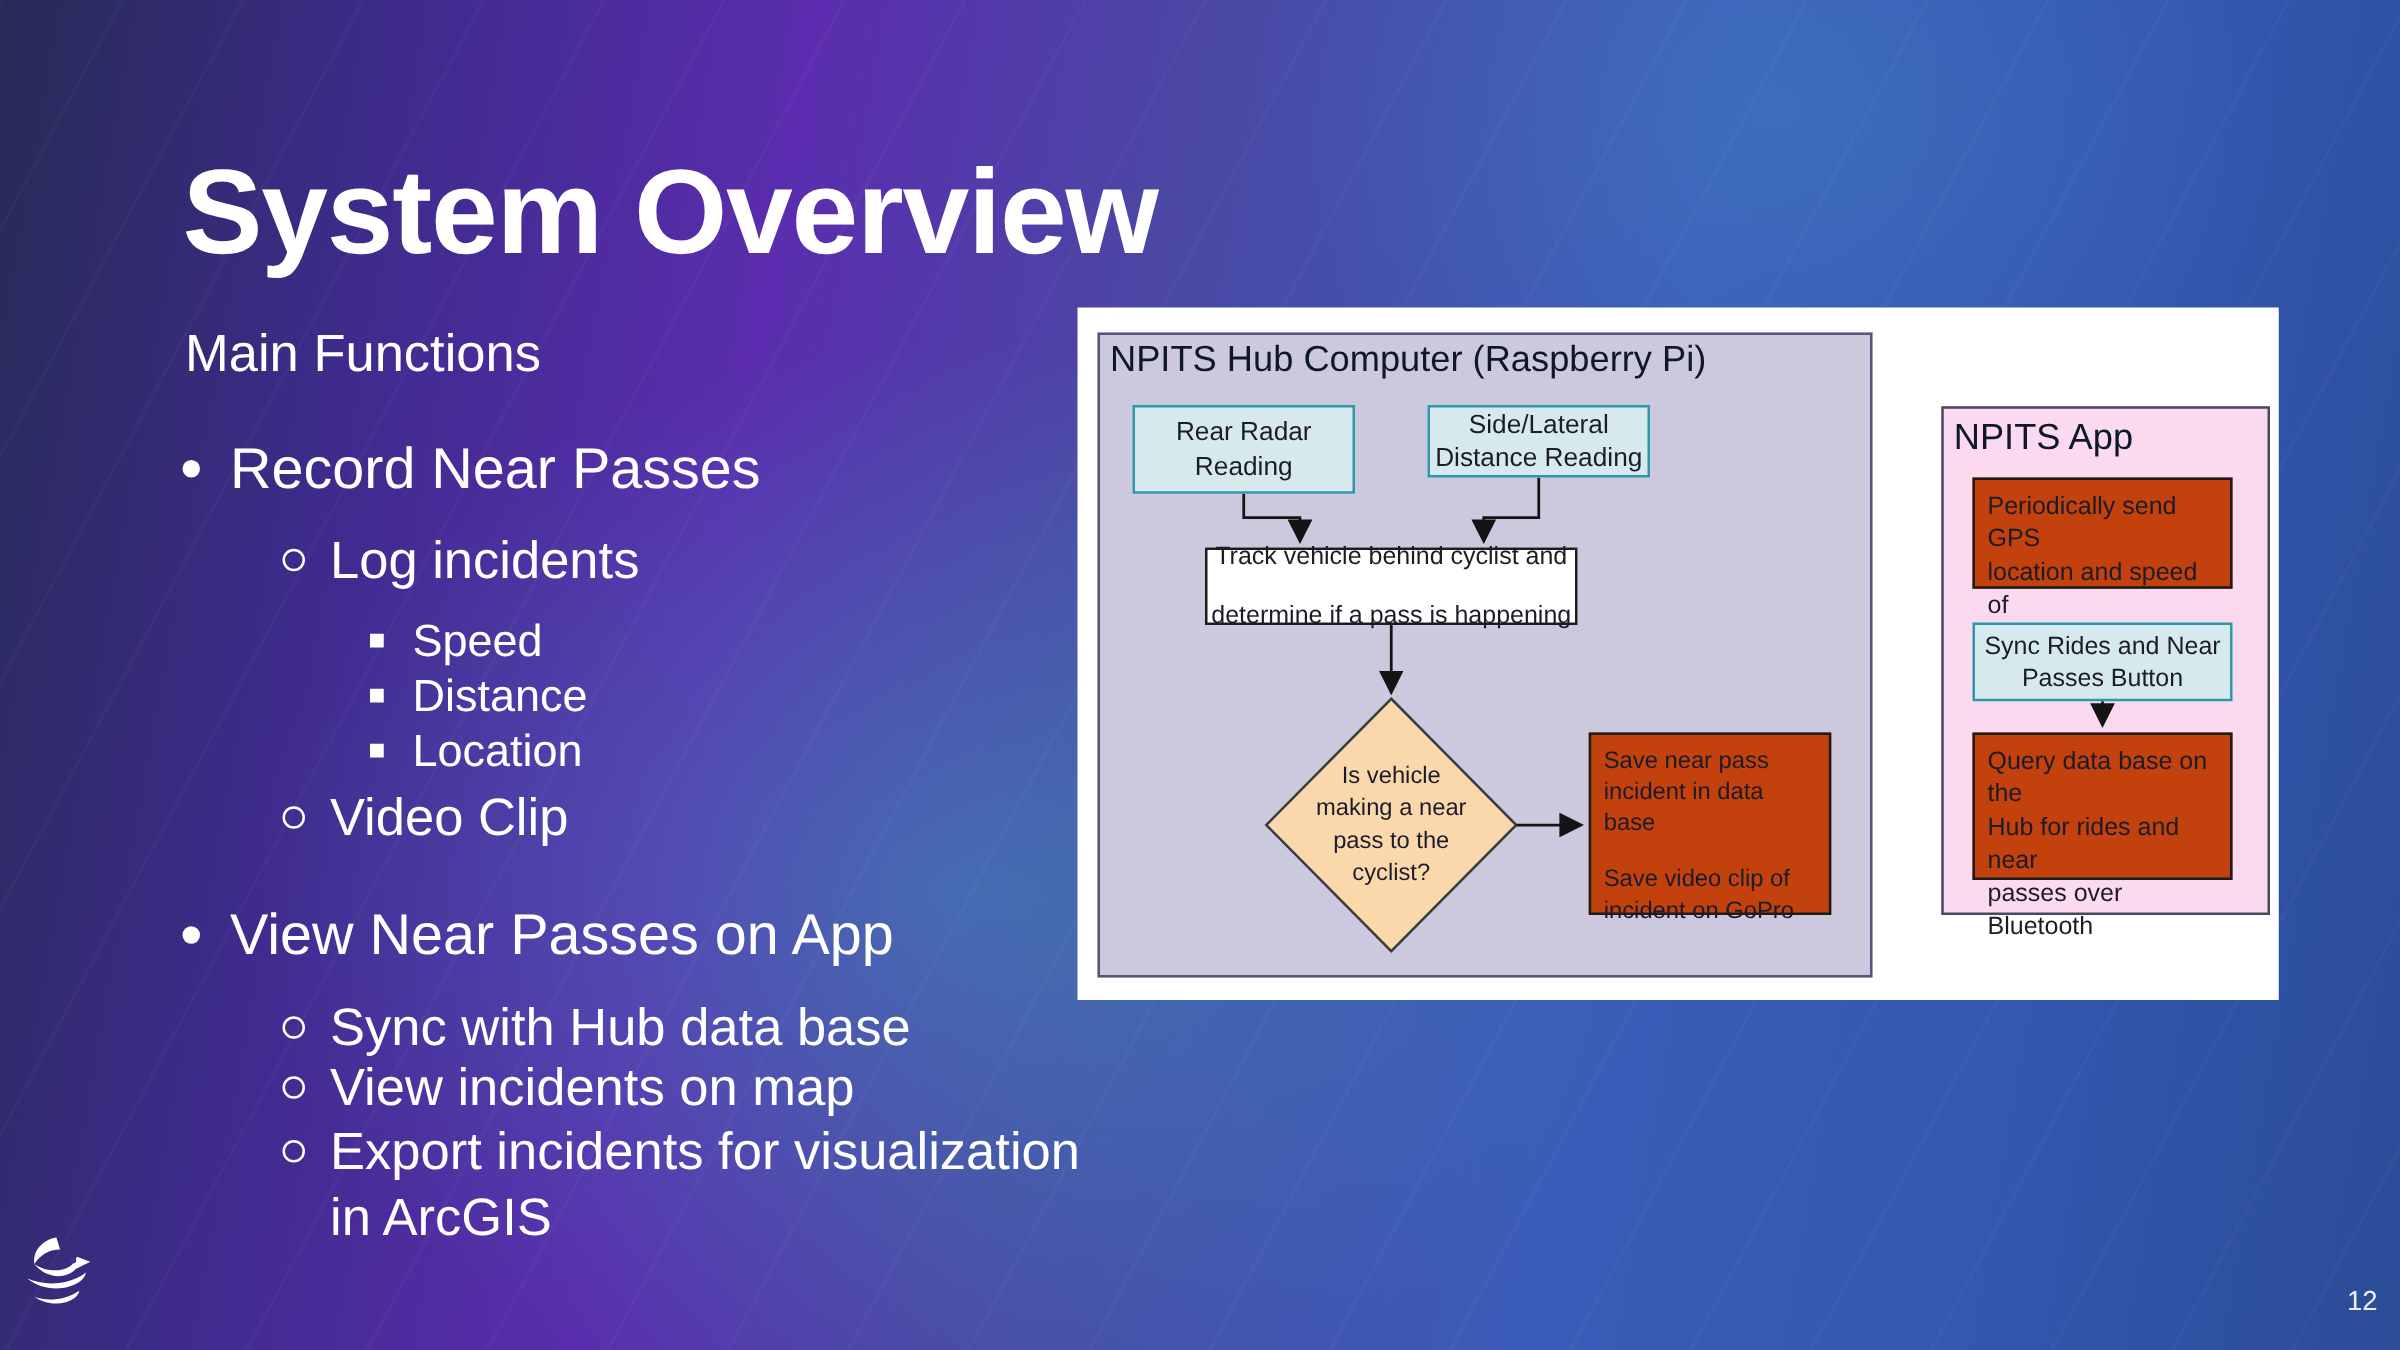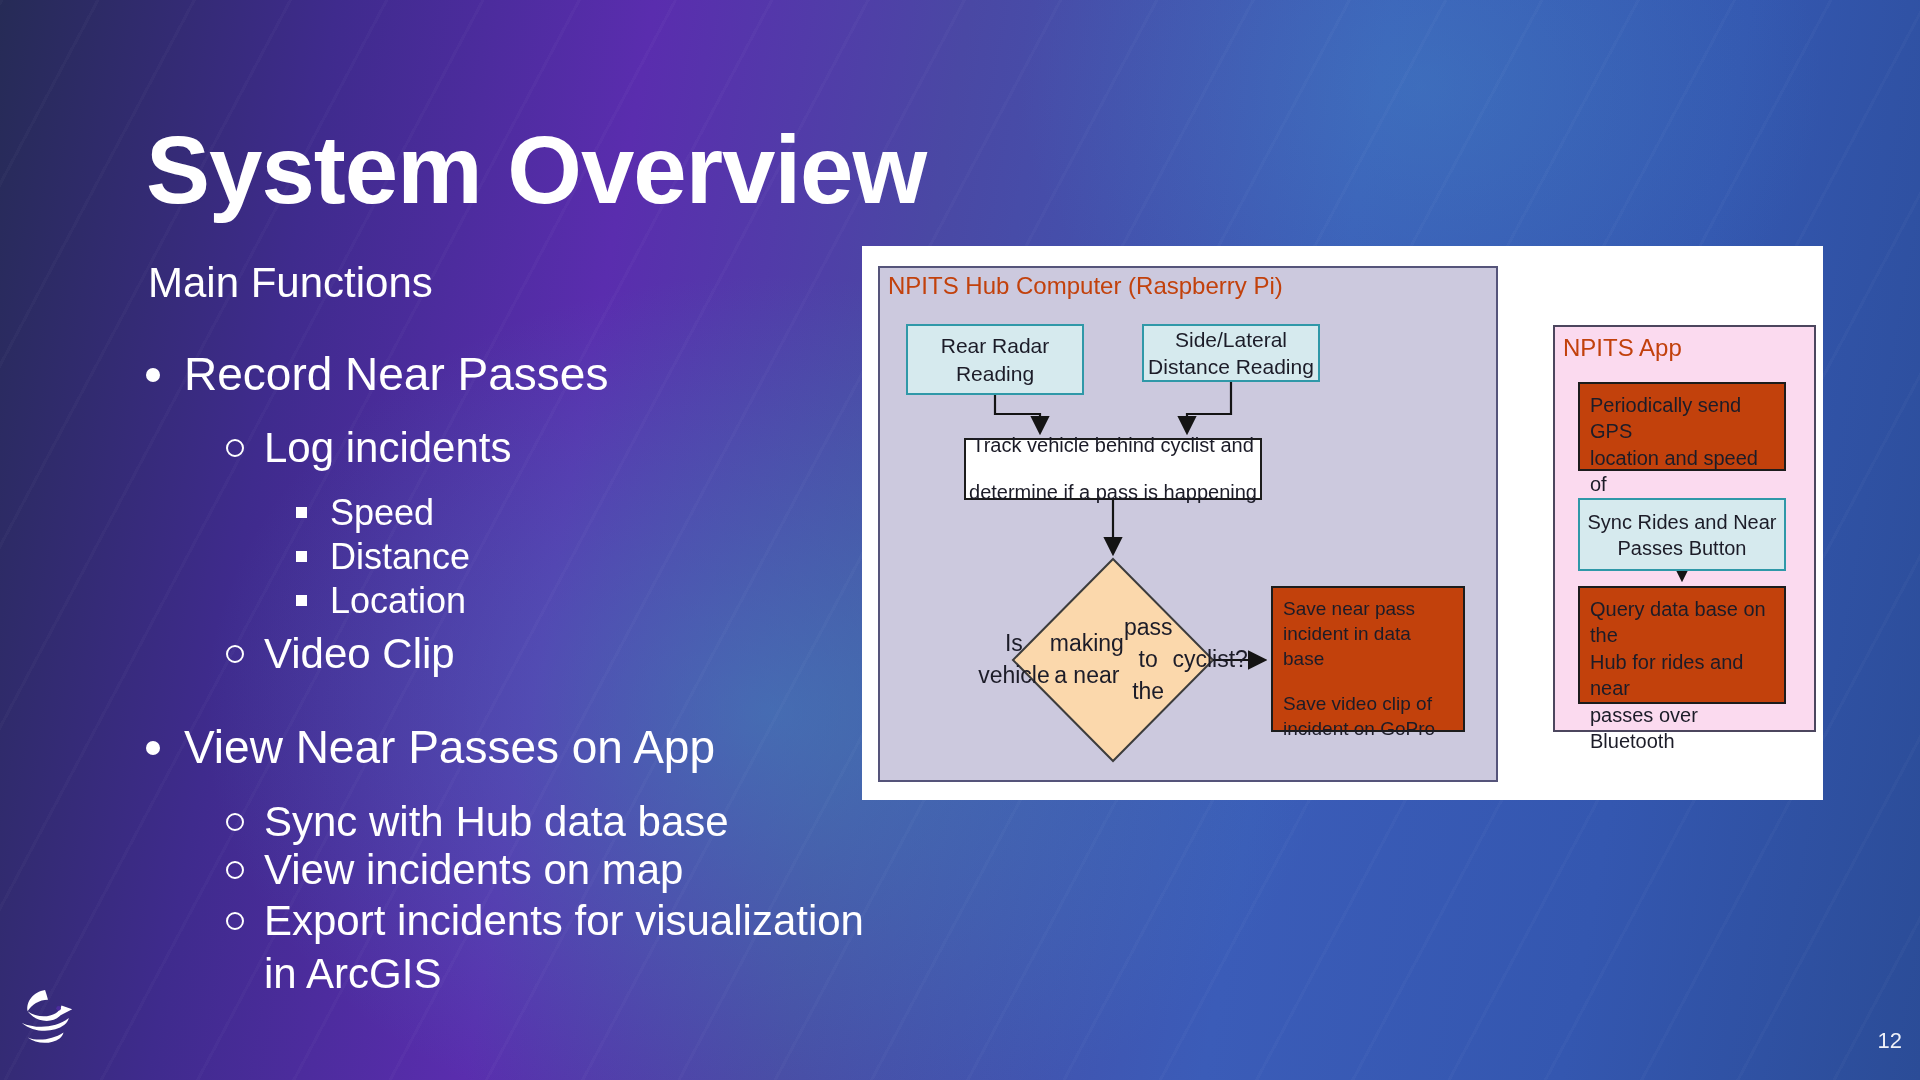--- a/index.html
+++ b/index.html
@@ -23,27 +23,27 @@
   .l3{left:296px;font-size:36px;line-height:1.26;}
   .m-disc{flex:none;width:14px;height:14px;border-radius:50%;background:#fff;margin:22px 24px 0 0;}
   .m-circle{flex:none;width:14px;height:14px;border-radius:50%;border:2.5px solid #fff;margin:17px 20px 0 0;}
   .m-square{flex:none;width:11px;height:11px;background:#fff;margin:17px 23px 0 0;}
   .wrapref .txt{white-space:normal;width:600px;}
 
   
   .panel{position:absolute;left:862px;top:246px;width:961px;height:554px;background:#ffffff;color:#1c1c28;}
   .hub-panel{position:absolute;left:16px;top:20px;width:620px;height:516px;background:#ccc9de;border:2px solid #55547a;box-sizing:border-box;}
   .app-panel{position:absolute;left:691px;top:79px;width:263px;height:407px;background:#fbdaef;border:2px solid #4c465e;box-sizing:border-box;}
-  .panel-title{position:absolute;font-size:24px;color:#c2410c;}
+  .panel-title{position:absolute;font-size:29px;color:#0f172a;}
   .fbox{position:absolute;box-sizing:border-box;display:flex;flex-direction:column;align-items:center;justify-content:center;text-align:center;}
   .sensor{background:#d6eaee;border:2px solid #2f98a8;font-size:21px;line-height:1.3;}
   .plain{background:#ffffff;border:2px solid #1c1c1c;gap:20px;}
   .track{font-size:20px;line-height:1.35;}
   .textbox{position:absolute;box-sizing:border-box;background:#c2410c;border:2px solid #1c1c1c;font-size:20px;line-height:1.32;padding:8px 10px;text-align:left;}
-  .diamond-text{position:absolute;display:flex;flex-direction:row;align-items:center;justify-content:center;text-align:center;font-size:23px;line-height:1.38;}
+  .diamond-text{position:absolute;display:flex;flex-direction:column;align-items:center;justify-content:center;text-align:center;font-size:19px;line-height:1.38;}
   .flow-svg{position:absolute;left:0;top:0;pointer-events:none;}
   .gap{height:20px;}
 
   .page-num{position:absolute;right:18px;top:1028px;font-size:22px;color:#eef0f8;}
   .logo{position:absolute;left:16px;top:986px;}
 </style>
 </head>
 <body>
 
 <div class="slide">
@@ -145,21 +145,21 @@
       <div>Save video clip of</div>
       <div>incident on GoPro</div>
     </div>
 
     <div class="textbox" style="left:716px;top:136px;width:208px;height:89px;">
       <div>Periodically send GPS</div>
       <div>location and speed of</div>
       <div>cyclist to the Hub.</div>
     </div>
 
-    <div class="fbox sensor" style="left:716px;top:252px;width:208px;height:73px;font-size:20px;">
+    <div class="fbox sensor" style="left:716px;top:252px;width:208px;height:63px;font-size:20px;">
       <div>Sync Rides and Near</div>
       <div>Passes Button</div>
     </div>
 
     <div class="textbox" style="left:716px;top:340px;width:208px;height:118px;">
       <div>Query data base on the</div>
       <div>Hub for rides and near</div>
       <div>passes over Bluetooth</div>
     </div>
   </div>

